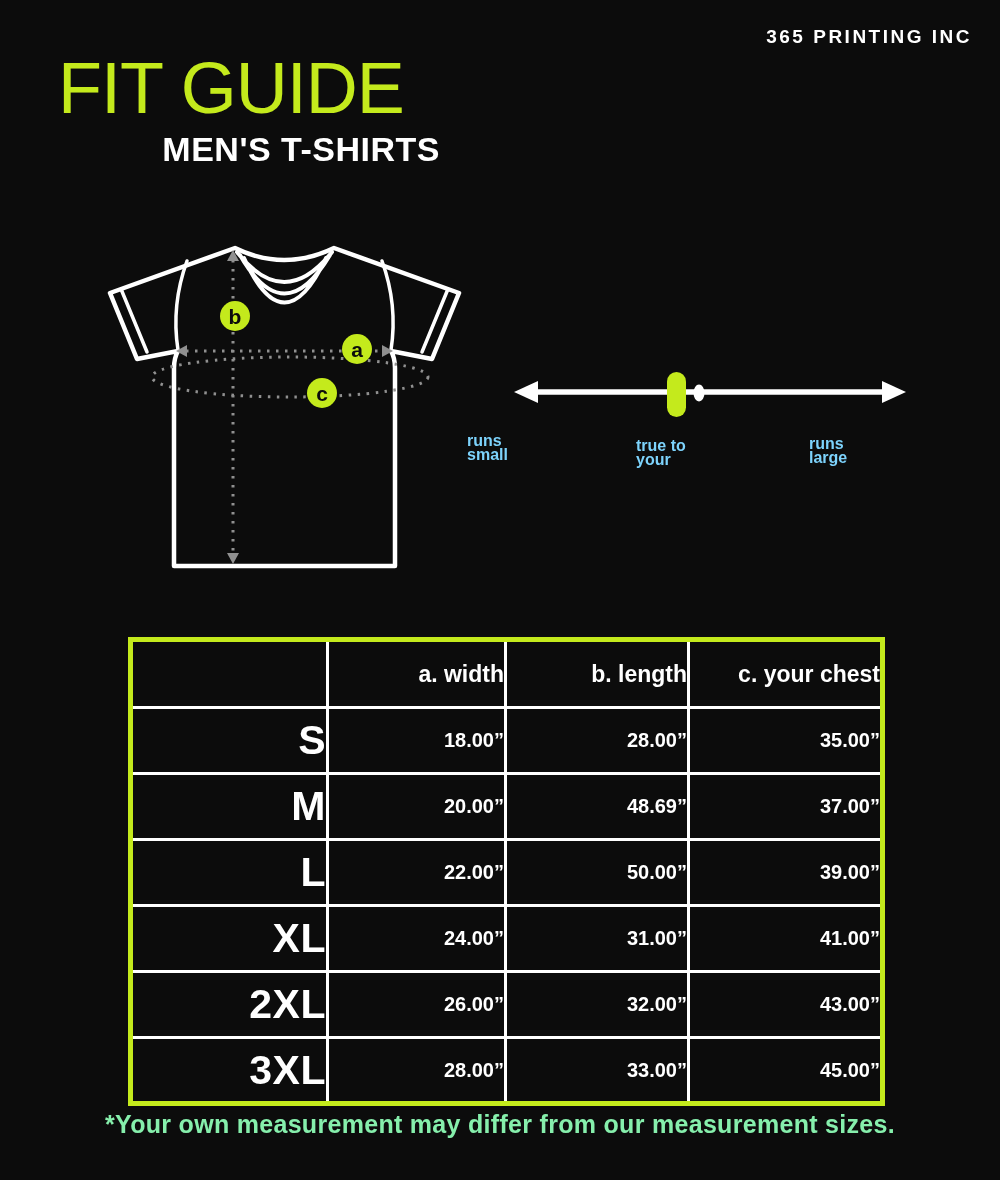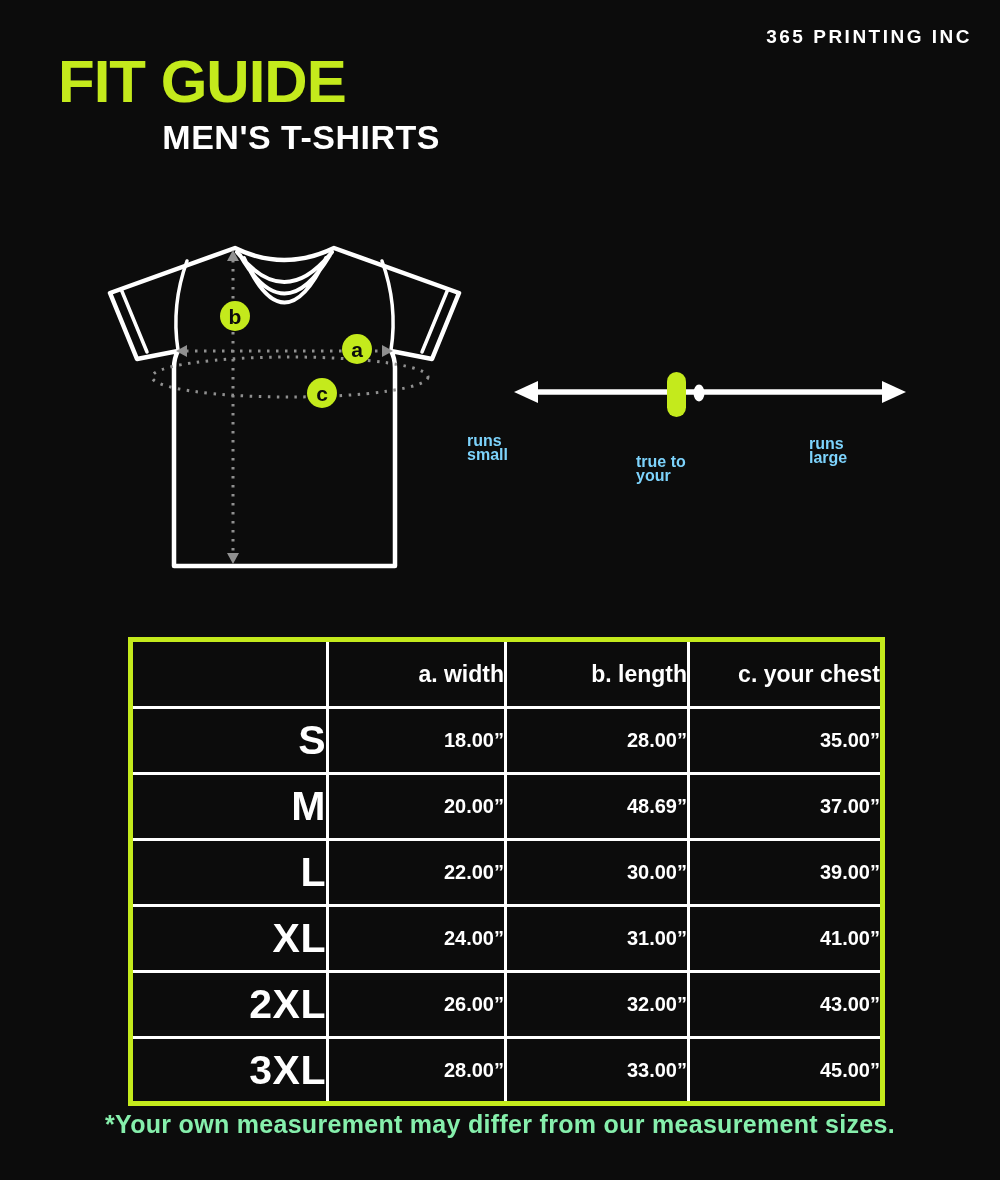--- a/index.html
+++ b/index.html
@@ -9,21 +9,21 @@
     -webkit-font-smoothing:antialiased;
   }
   
   .brand{
     position:absolute;top:26px;right:28px;color:#fff;font-size:19px;font-weight:bold;
     letter-spacing:2.5px;white-space:nowrap;
   }
   
   .title-block{position:absolute;left:58px;top:52px;width:382px;}
   .title{
-    color:#c4ea1c;font-size:60px;font-weight:bold;letter-spacing:-1px;line-height:1;
+    color:#c4ea1c;font-size:72px;font-weight:normal;letter-spacing:-1px;line-height:1;
     margin:0;white-space:nowrap;
   }
   .subtitle{
     color:#fff;font-size:34px;font-weight:bold;text-align:right;margin-top:6px;
     letter-spacing:0.5px;white-space:nowrap;
   }
   
   svg.gfx{position:absolute;left:0;top:0;width:1000px;height:1180px;}
   .marker-letter{
     font-family:"Liberation Sans","DejaVu Sans",sans-serif;font-weight:bold;font-size:21px;
@@ -110,21 +110,21 @@
       <polygon fill="#ffffff" points="906,392 882,381 882,403"></polygon>
       <rect x="667" y="372" width="19" height="45" rx="9.5" fill="#c4ea1c"></rect>
       <ellipse cx="699" cy="393" rx="5.5" ry="8.5" fill="#ffffff"></ellipse>
     </g>
   </svg>
 
   <div class="scale-label" style="left:467px;top:434px;">
     <div>runs</div>
     <div>small</div>
   </div>
-  <div class="scale-label" style="left:636px;top:455px;">
+  <div class="scale-label" style="left:636px;top:439px;">
     <div>true to</div>
     <div>your</div>
   </div>
   <div class="scale-label" style="left:809px;top:437px;">
     <div>runs</div>
     <div>large</div>
   </div>
 
   <table class="size-table">
     <colgroup>
@@ -148,21 +148,21 @@
     </tr>
     <tr class="data-row">
       <td class="size-cell">M</td>
       <td class="val-cell">20.00”</td>
       <td class="val-cell">48.69”</td>
       <td class="val-cell">37.00”</td>
     </tr>
     <tr class="data-row">
       <td class="size-cell">L</td>
       <td class="val-cell">22.00”</td>
-      <td class="val-cell">30.00”</td>
+      <td class="val-cell">50.00”</td>
       <td class="val-cell">39.00”</td>
     </tr>
     <tr class="data-row">
       <td class="size-cell">XL</td>
       <td class="val-cell">24.00”</td>
       <td class="val-cell">31.00”</td>
       <td class="val-cell">41.00”</td>
     </tr>
     <tr class="data-row">
       <td class="size-cell">2XL</td>

